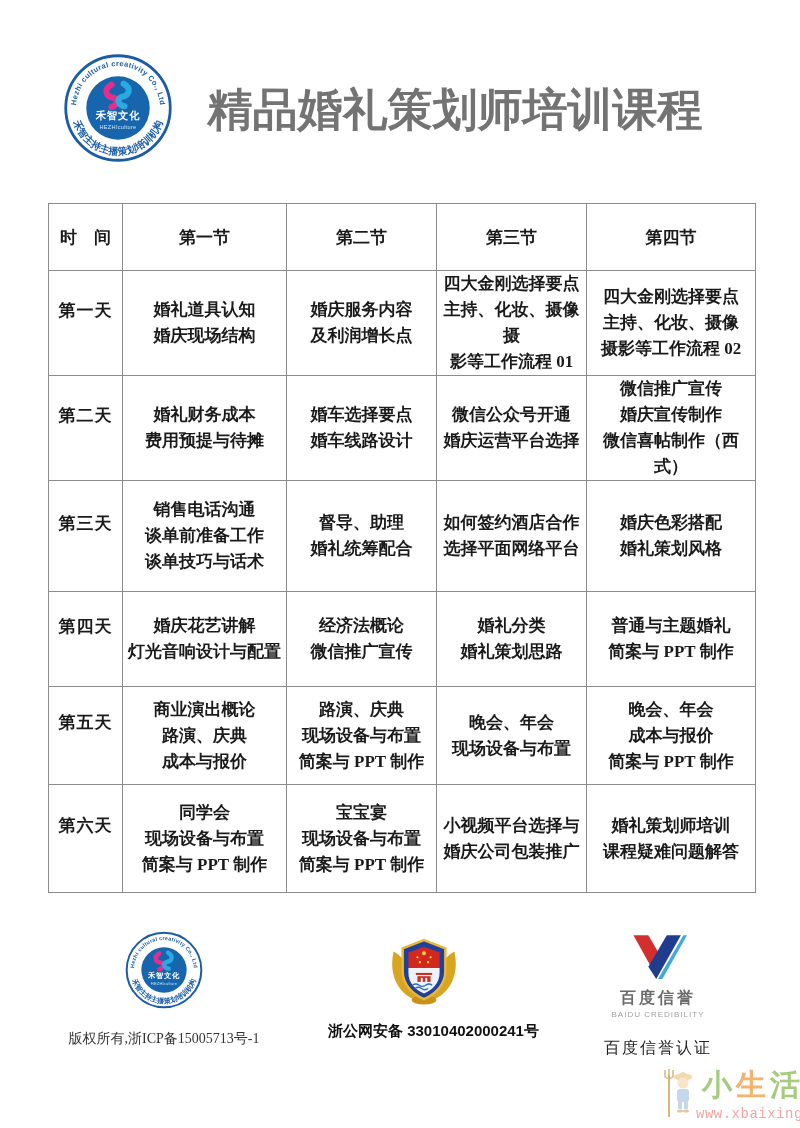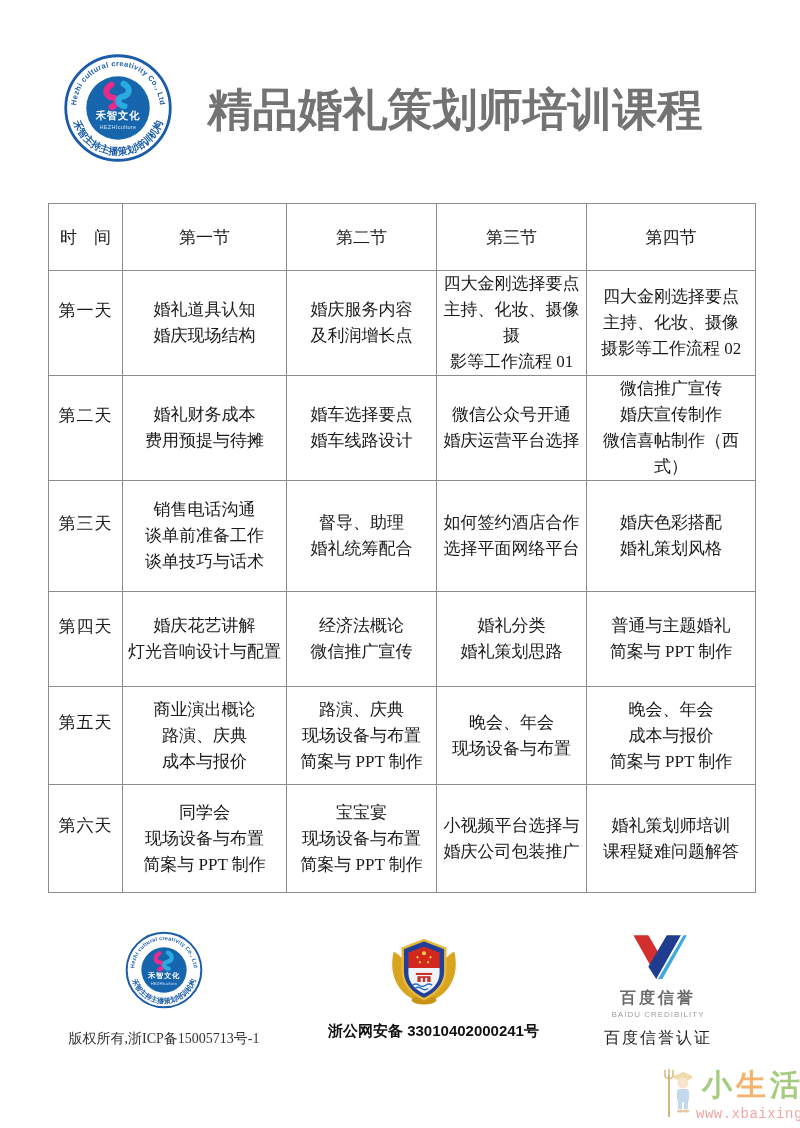--- a/index.html
+++ b/index.html
@@ -22,21 +22,21 @@
   .logo-name-cn { font-family:"Liberation Sans",sans-serif; font-size:11px; font-weight:bold; fill:#ffffff; letter-spacing:1px; }
   .logo-name-en { font-family:"Liberation Sans",sans-serif; font-size:6px; fill:#cde2f5; letter-spacing:.3px; }
 
   
   table.schedule {
     position:absolute; left:48px; top:203px; width:707px;
     border-collapse:collapse; table-layout:fixed;
   }
   .schedule th, .schedule td {
     border:1px solid #8c8c8c; text-align:center; vertical-align:middle;
-    font-size:17px; font-weight:normal; color:#1a1a1a; padding:0; overflow:hidden;
+    font-size:17px; font-weight:bold; color:#1a1a1a; padding:0; overflow:hidden;
   }
   .schedule col.c0 { width:74px; }
   .schedule col.c1 { width:164px; }
   .schedule col.c2 { width:150px; }
   .schedule col.c3 { width:150px; }
   .schedule col.c4 { width:169px; }
   tr.head-row   { height:67px; }
   tr.row-1 { height:97px; }
   tr.row-2 { height:95px; }
   tr.row-3 { height:111px; }
@@ -56,21 +56,21 @@
   .footer-mid { position:absolute; left:314px; top:926px; width:220px; text-align:center; }
   .badge-svg { width:82px; height:84px; }
   .police-text {
     margin-top:8px; font-family:"Liberation Sans",sans-serif;
     font-size:15px; font-weight:bold; color:#101010; white-space:nowrap;margin-left:14px;
   }
   .footer-right { position:absolute; left:597px; top:934px; width:122px; text-align:center; font-family:"Liberation Sans",sans-serif; }
   .baidu-v { width:58px; height:48px; }
   .baidu-cn   { font-size:16px; color:#6b6b6b; letter-spacing:3px; margin-top:2px;font-weight:bold; }
   .baidu-en   { font-size:8px;  color:#9e9e9e; letter-spacing:1px; margin-top:1px; }
-  .baidu-cert { font-size:16px; color:#222;    letter-spacing:2px; margin-top:9px; }
+  .baidu-cert { font-size:16px; color:#222;    letter-spacing:2px; margin-top:19px; }
 
   
   .watermark { position:absolute; left:662px; top:1063px; width:138px; height:62px; opacity:.8; }
   .mascot { position:absolute; left:2px; top:4px; width:34px; height:54px; }
   .site-name {
     position:absolute; left:40px; top:6px; width:98px;
     font-family:"DejaVu Sans",sans-serif; font-size:30px; font-weight:bold;
     display:flex; justify-content:space-between; line-height:32px;
   }
   .wm-ch-green  { color:#8fbf5f; }

